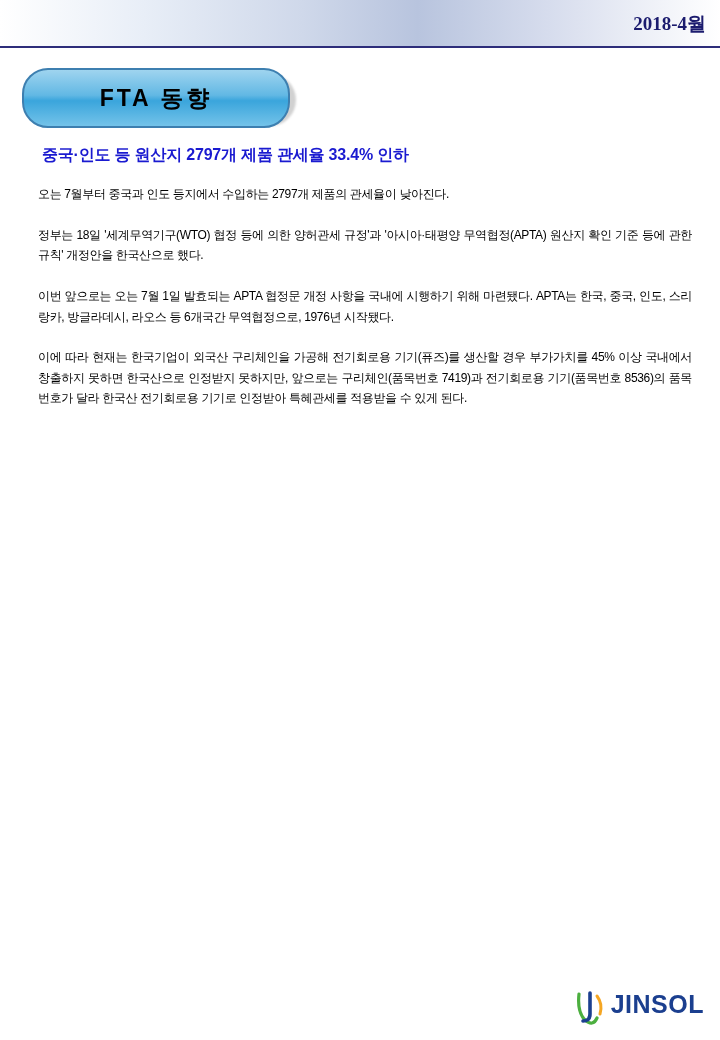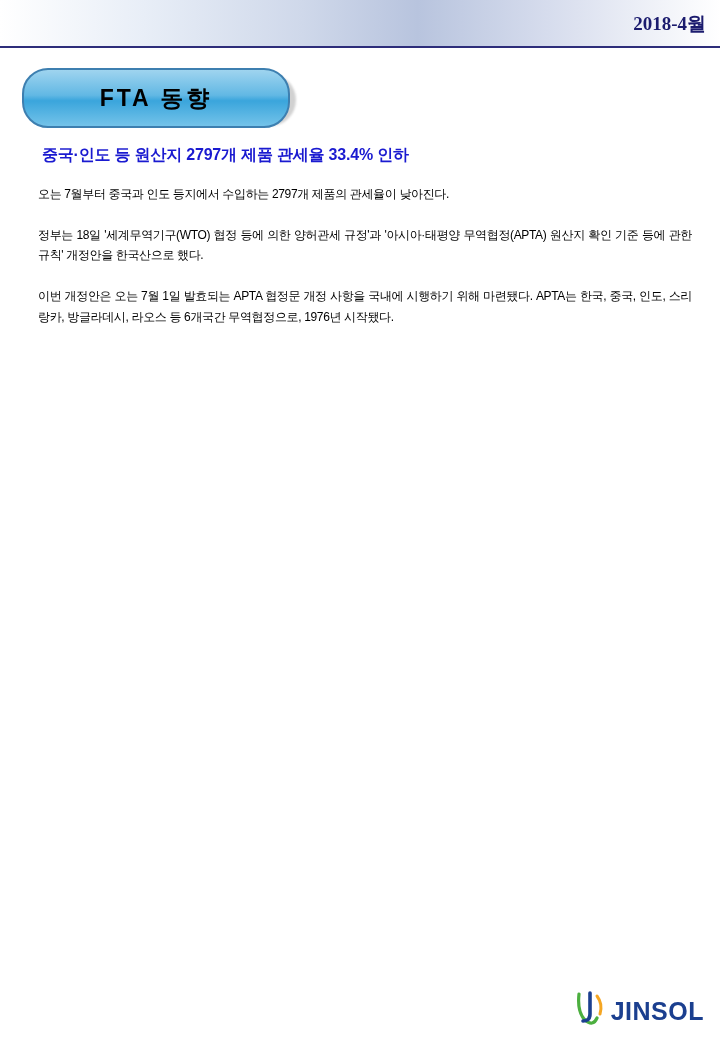--- a/index.html
+++ b/index.html
@@ -113,21 +113,21 @@
     font-family: "Liberation Sans", sans-serif;
   }
   .para:last-child { margin-bottom: 0; }
 
   
   .footer-logo {
     position: absolute;
     right: 16px;
     bottom: 14px;
     display: flex;
-    align-items: flex-end;
+    align-items: flex-start;
     gap: 4px;
   }
   .logo-mark {
     position: relative;
     width: 34px;
     height: 36px;
   }
   .logo-mark svg { display: block; }
   .logo-word {
     font-size: 25px;
@@ -149,21 +149,22 @@
   <div class="pill">
     <span class="pill-label">FTA 동향</span>
   </div>
 </div>
 
 <div class="article">
   <h2 class="headline">중국·인도 등 원산지 2797개 제품 관세율 33.4% 인하</h2>
   <div class="body-text">
     <p class="para"> 오는 7월부터 중국과 인도 등지에서 수입하는 2797개 제품의 관세율이 낮아진다.</p>
     <p class="para"> 정부는 18일 '세계무역기구(WTO) 협정 등에 의한 양허관세 규정'과 '아시아·태평양 무역협정(APTA) 원산지 확인 기준 등에 관한 규칙' 개정안을 한국산으로 했다.</p>
-    <p class="para"> 이번 개정안은 오는 7월 1일 발효되는 APTA 협정문 개정 사항을 국내에 시행하기 위해 마련됐다. APTA는 한국, 중국, 인도, 스리랑카, 방글라데시, 라오스 등 6개국간 무역협정으로, 1976년 시작됐다.</p>
+    <p class="para"> 이번 앞으로는 오는 7월 1일 발효되는 APTA 협정문 개정 사항을 국내에 시행하기 위해 마련됐다. APTA는 한국, 중국, 인도, 스리랑카, 방글라데시, 라오스 등 6개국간 무역협정으로, 1976년 시작됐다.</p>
+    <p class="para"> 이에 따라 현재는 한국기업이 외국산 구리체인을 가공해 전기회로용 기기(퓨즈)를 생산할 경우 부가가치를 45% 이상 국내에서 창출하지 못하면 한국산으로 인정받지 못하지만, 앞으로는 구리체인(품목번호 7419)과 전기회로용 기기(품목번호 8536)의 품목번호가 달라 한국산 전기회로용 기기로 인정받아 특혜관세를 적용받을 수 있게 된다.</p>
   </div>
 </div>
 
 <div class="footer-logo">
   <span class="logo-mark">
     <svg width="34" height="36" viewBox="0 0 34 36" xmlns="http://www.w3.org/2000/svg">
       <path d="M6 4 Q4 22 12 30 Q20 37 24 28" fill="none" stroke="#4caf3f" stroke-width="3.2" stroke-linecap="round"></path>
       <path d="M17 3 L17 24 Q17 31 10 31" fill="none" stroke="#1b3f8f" stroke-width="3.6" stroke-linecap="round"></path>
       <path d="M24 6 Q30 14 27 24" fill="none" stroke="#f5a623" stroke-width="3" stroke-linecap="round"></path>
     </svg>

